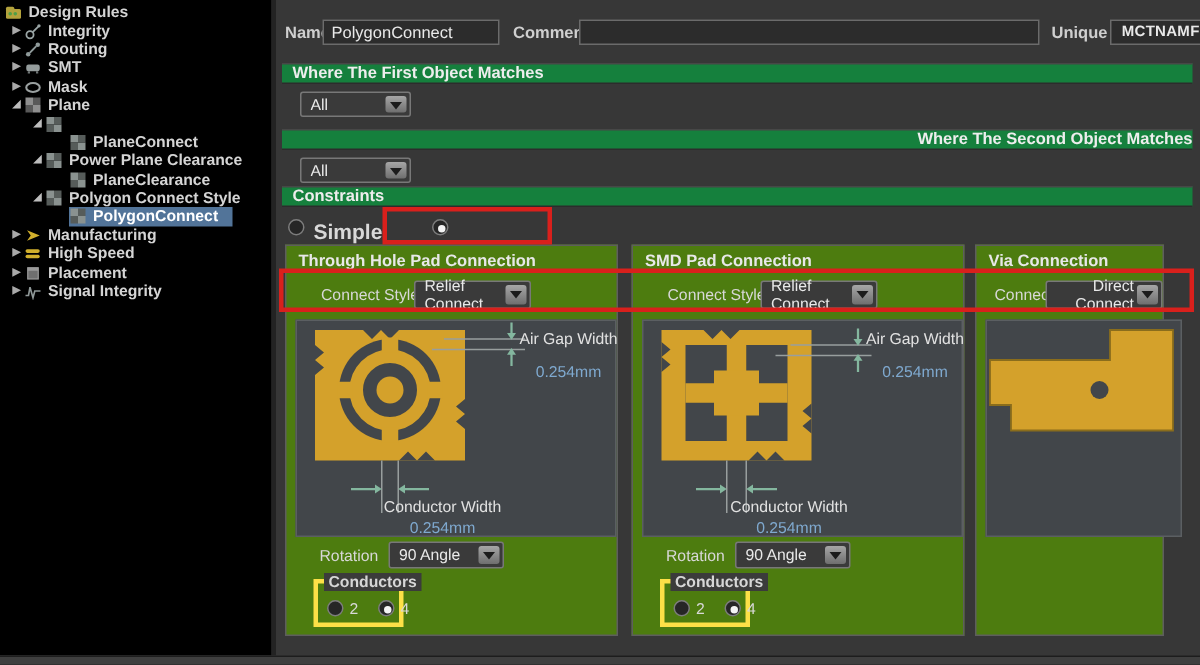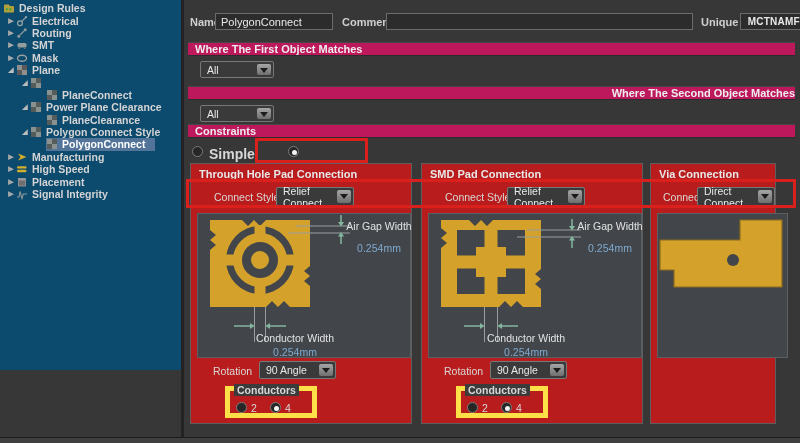--- a/index.html
+++ b/index.html
@@ -1,21 +1,21 @@
 <!DOCTYPE html>
 <html><head>
 <meta charset="utf-8">
 <style>
   * { margin:0; padding:0; box-sizing:border-box; }
   html,body { width:800px; height:443px; overflow:hidden; background:#2b2b2b;
               font-family:"Liberation Sans", sans-serif; }
   .stage { position:relative; width:800px; height:443px; background:#373737; }
 
   
-  .tree { position:absolute; left:0; top:0; width:181px; height:370px; background:#0c4a6e; padding-top:2px; z-index:2; }
+  .tree { position:absolute; left:0; top:0; width:181px; height:437px; background:#000000; padding-top:2px; z-index:2; }
   .divider { position:absolute; left:181px; top:0; width:3px; height:437px; background:#232323; z-index:3; }
   .trow { height:12.4px; display:flex; align-items:center; white-space:nowrap;
           font-size:10.5px; font-weight:600; color:#d4d4d4; }
   .tw { width:10px; flex:0 0 10px; font-size:7px; color:#a9a9a9; line-height:10px; text-align:center; }
   .tw-c::before { content:"\25B6"; }
   .tw-e::before { content:"\25E2"; color:#bdbdbd; }
   .ticon { width:14px; flex:0 0 14px; height:12px; margin-right:2px; }
   .ticon svg { display:block; }
   .rowhl { display:flex; align-items:center; height:12.4px; padding-right:10px; }
   .trow.sel .rowhl { background:#527499; }
@@ -25,49 +25,49 @@
   
   .main { position:absolute; left:184px; top:0; width:616px; height:437px; background:#373737; }
   .bottomstrip { position:absolute; left:0; top:437px; width:800px; height:6px; background:#3f3f3f; border-top:1px solid #1d1d1d; z-index:4; }
 
   .flabel { position:absolute; font-size:11px; font-weight:600; color:#cfcfcf; }
   .tbox { position:absolute; background:#2c2c2c; border:1px solid #6b6b6b; color:#e9e9e9;
           font-size:11px; font-family:"Liberation Sans",sans-serif; padding:0 5px; }
   input.tbox { outline:none; }
   .uid { text-align:center; font-weight:700; font-size:10px; line-height:15px; padding:0 2px; letter-spacing:.2px; }
 
-  .band { position:absolute; left:4px; width:607px; height:14px; background:#be185d;
+  .band { position:absolute; left:4px; width:607px; height:14px; background:#15803d;
           border-bottom:1px solid #2c2c2c; border-top:1px solid #474747;
           font-size:11px; font-weight:700; color:#ededed; line-height:13px; padding-left:7px; }
 
   .combo { position:absolute; display:flex; align-items:center; background:#3a3a3a;
            border:1px solid #787878; border-radius:2px; color:#e9e9e9; font-size:10.5px;
            padding-left:6px; cursor:default; }
   .combo .txt { flex:1 1 auto; overflow:hidden; }
   .combo .arrow { flex:0 0 14px; width:14px; height:calc(100% - 4px); margin:2px;
                   background:linear-gradient(#a6a6a6,#6f6f6f); border-radius:2px; position:relative; }
   .combo .arrow::after { content:""; position:absolute; left:3px; top:4px; width:0; height:0;
                   border:4px solid transparent; border-top:5px solid #1c1c1c; }
 
   .radio { position:absolute; width:11px; height:11px; border-radius:50%;
            background:#262626; border:1px solid #7d7d7d; }
   .radio.sel::after { content:""; position:absolute; left:2.5px; top:2.5px; width:5px; height:5px;
            border-radius:50%; background:#f4f4f4; }
   .rlabel { position:absolute; font-size:14px; font-weight:700; color:#d8d8d8; }
 
   .redbox { position:absolute; border:3px solid #d9201c; z-index:40; pointer-events:none; }
 
-  .gbox { position:absolute; top:163px; height:261px; background:#b91c1c; border:1px solid #5e5e5e; }
+  .gbox { position:absolute; top:163px; height:261px; background:#4d7c0f; border:1px solid #5e5e5e; }
   .gtitle { position:absolute; left:8px; top:4px; font-size:11px; font-weight:700; color:#e8e8e8; }
   .diag { position:absolute; left:6px; top:49px; height:145px; background:#42464a; border:1px solid #5b5f62; }
   .diag svg { position:absolute; left:0; top:0; }
   .dlabel { position:absolute; font-size:10.5px; color:#e2e2e2; text-align:center; }
   .dvalue { position:absolute; font-size:10.5px; color:#7fa9cf; text-align:center; }
 
-  .condset { position:absolute; left:34px; top:222px; width:92px; height:32px; border:5px solid #fde047; }
+  .condset { position:absolute; left:18px; top:222px; width:60px; height:32px; border:3px solid #fde047; }
   .condlegend { position:absolute; left:4px; top:-7px; background:#3b3b3b; padding:0 3px;
                 font-size:10.5px; font-weight:600; color:#d6d6d6; }
   .smalllbl { position:absolute; font-size:10.5px; color:#d8d8d8; }
 </style>
 </head>
 <body>
 
 <div class="stage">
 
   <div class="tree">
@@ -86,21 +86,21 @@
 
     <div class="trow p1">
       <span class="tw tw-c"></span>
       <span class="ticon">
           <svg width="12" height="12">
             <circle cx="4" cy="8.2" r="2.4" fill="none" stroke="#9aa5a5" stroke-width="1.2"></circle>
             <path d="M5.8 6.4 L10 2.2" stroke="#9aa5a5" stroke-width="1.2"></path>
             <circle cx="10" cy="2.2" r="1.1" fill="#9aa5a5"></circle>
           </svg>
         </span>
-      <span class="tlabel">Electrical</span>
+      <span class="tlabel">Integrity</span>
     </div>
 
     <div class="trow p1">
       <span class="tw tw-c"></span>
       <span class="ticon">
           <svg width="12" height="12">
             <circle cx="2.8" cy="9.2" r="1.5" fill="#8f9a9a"></circle>
             <circle cx="9.2" cy="2.8" r="1.5" fill="#8f9a9a"></circle>
             <path d="M3.8 8.2 L6 6 L8.2 3.8" stroke="#8f9a9a" stroke-width="1.2" fill="none"></path>
           </svg>
@@ -399,21 +399,21 @@
 
       <div class="condset">
         <span class="condlegend">Conductors</span>
         <span class="radio" style="left:6px; top:11px;"></span>
         <span class="smalllbl" style="left:21px; top:11px;">2</span>
         <span class="radio sel" style="left:40px; top:11px;"></span>
         <span class="smalllbl" style="left:55px; top:11px;">4</span>
       </div>
     </div>
 
-    <div class="gbox" style="left:466px; width:126px;">
+    <div class="gbox" style="left:466px; width:126px;text-align:right;">
       <div class="gtitle">Via Connection</div>
       <div class="smalllbl" style="left:12px; top:27px;">Connect Style</div>
       <div class="combo" style="left:46px; top:23px; width:78px; height:19px;">
         <span class="txt">Direct Connect</span>
         <span class="arrow"></span>
       </div>
 
       <div class="diag" style="width:131px;">
         <svg width="131" height="145" viewBox="0 0 131 145">
           <path d="M2 26 L82 26 L82 6 L124 6 L124 73 L16 73 L16 56 L2 56 Z" fill="#d4a12b" stroke="#8a6d1c" stroke-width="1.2"></path>

